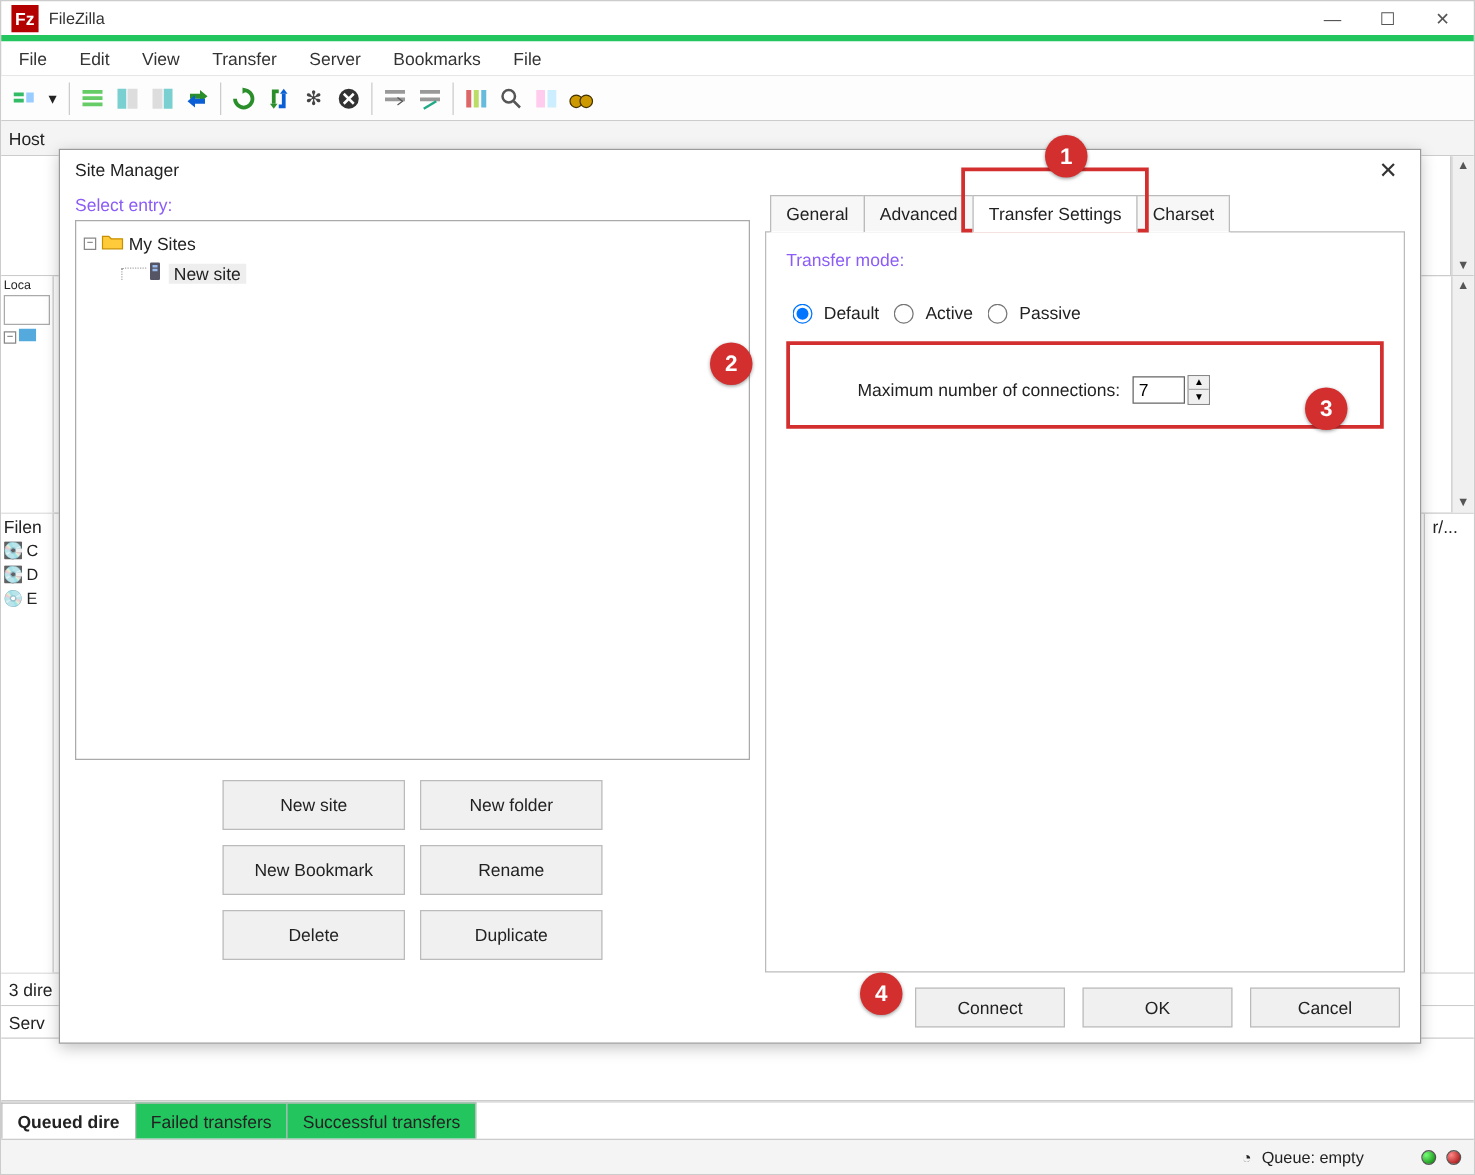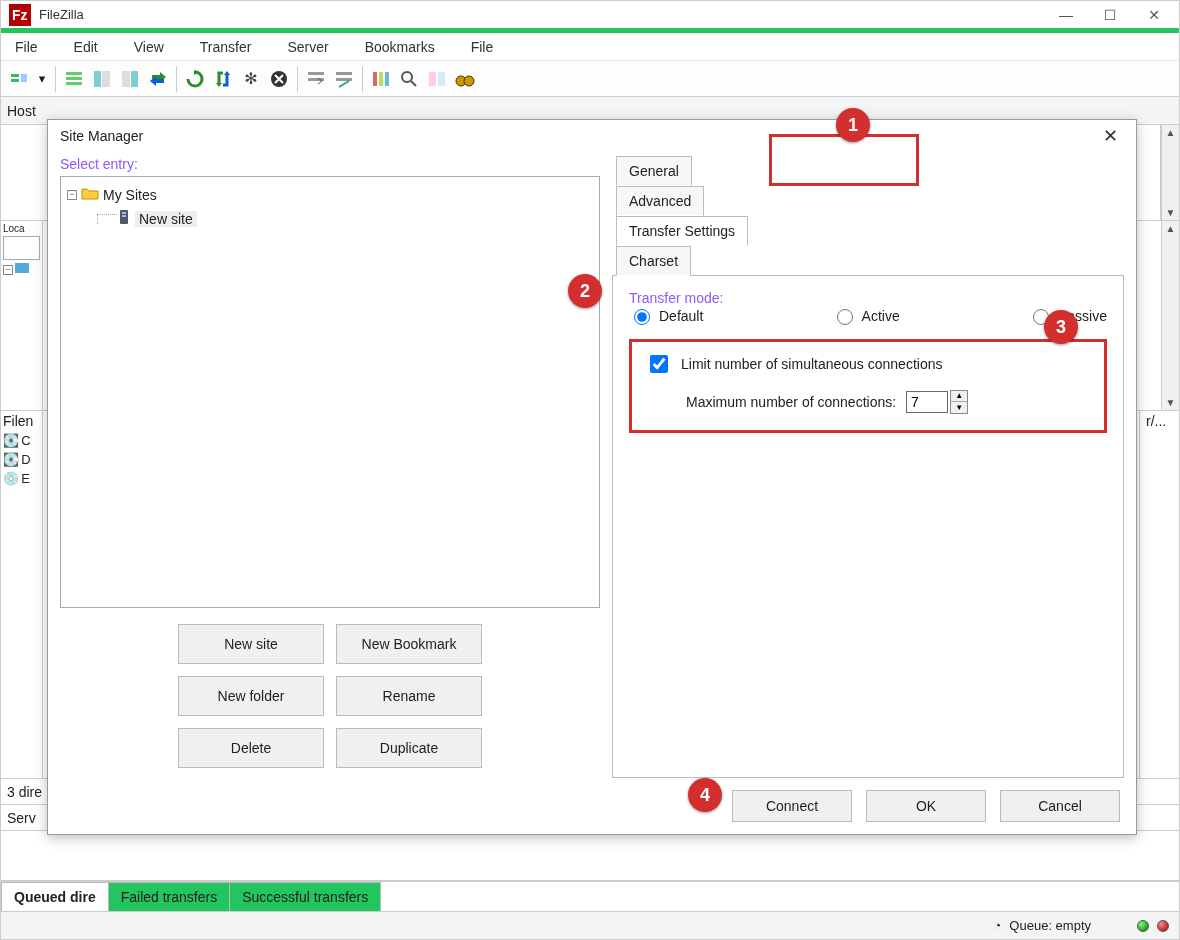--- a/index.html
+++ b/index.html
@@ -7,21 +7,21 @@
   .app-window { width:1180px; height:940px; border:1px solid #ccc; position:relative; background:#fff; display:flex; flex-direction:column; }
 
   
   .titlebar { height:32px; display:flex; align-items:center; padding:0 8px; border-bottom:5px solid #22c55e; }
   .titlebar .logo { width:22px; height:22px; margin-right:8px; }
   .titlebar .title { font-size:13px; color:#333; }
   .win-controls { margin-left:auto; display:flex; gap:26px; align-items:center; color:#555; padding-right:8px;}
   .win-controls span { width:18px; text-align:center; cursor:default; font-size:14px;}
 
   
-  .menubar { height:28px; display:flex; align-items:center; padding:0 6px; gap:20px; border-bottom:1px solid #e6e6e6; font-size:14px; color:#333;}
+  .menubar { height:28px; display:flex; align-items:center; padding:0 6px; gap:10px; border-bottom:1px solid #e6e6e6; font-size:14px; color:#333;}
   .menubar .menu-item { padding:0 8px; line-height:28px; }
 
   
   .toolbar { height:36px; display:flex; align-items:center; padding:0 4px; border-bottom:1px solid #ccc; background:#fdfdfd;}
   .tool-btn { width:26px; height:26px; display:flex; align-items:center; justify-content:center; margin:0 1px; border:1px solid transparent;}
   .tool-sep { width:1px; height:26px; background:#ccc; margin:0 4px;}
 
   
   .quickconnect { height:28px; display:flex; align-items:center; padding:0 6px; border-bottom:1px solid #ccc; font-size:14px; background:#f4f4f4;}
 
@@ -57,27 +57,27 @@
   .tree-row { display:flex; align-items:center; gap:4px; font-size:14px; padding:1px 0;}
   .square { width:10px; height:10px; border:1px solid #888; display:flex; align-items:center; justify-content:center; font-size:9px; line-height:9px; color:#555;}
   .folder-icon { display:inline-block;}
   .server-icon { display:inline-block;}
   .tree-row .sel { background:#eee; padding:0 4px;}
 
   .entry-buttons { display:grid; grid-template-columns: 146px 146px; grid-auto-rows:40px; gap:12px; justify-content:center; padding:16px 0 10px;}
   .btn { background:#f0f0f0; border:1px solid #bbb; display:flex; align-items:center; justify-content:center; font-size:14px; cursor:pointer;}
 
   .settings-column { flex:1; display:flex; flex-direction:column; position:relative;}
-  .tabbar { display:flex; align-items:flex-start; padding-left:4px; position:relative;flex-direction:column;}
+  .tabbar { display:flex; align-items:flex-end; padding-left:4px; position:relative;}
   .tabbar .tab { padding:6px 12px; border:1px solid #bbb; border-bottom:1px solid #fff; background:#f7f7f7; margin-right:-1px; font-size:14px;}
   .tabbar .tab.active { background:#fff; position:relative; z-index:2;}
   .tabbar .tab.highlight { position:relative;}
   .tab-highlight-border { position:absolute; border:3px solid #d32f2f; pointer-events:none;}
   .tab-content { flex:1; border:1px solid #bbb; margin-top:-1px; padding:14px 16px; background:#fff;}
-  .radio-row { display:flex; align-items:center; gap:32px; margin:0 0 14px;justify-content:space-between;}
+  .radio-row { display:flex; align-items:center; gap:7px; margin:24px 0 14px;}
   .radio-row label { display:flex; align-items:center; gap:6px; font-size:14px;}
   input[type=radio]{ width:16px; height:16px;}
   .limit-box { border:3px solid #d32f2f; padding:10px 14px 16px; position:relative;}
   .check-row { display:flex; align-items:center; gap:10px; font-size:14px;}
   .subrow { display:flex; align-items:center; gap:10px; font-size:14px; padding-left:40px; margin-top:14px;}
   .spin { display:flex; align-items:center;}
   .spin input { width:42px; height:22px; border:1px solid #666; text-align:left; padding:0 4px; font-size:14px;}
   .spin .arrows { display:flex; flex-direction:column; border:1px solid #888; margin-left:2px;}
   .spin .arrows button { width:16px; height:11px; border:none; background:#f0f0f0; font-size:8px; line-height:8px; padding:0; cursor:pointer; border-bottom:1px solid #aaa;}
   .spin .arrows button:last-child{ border-bottom:none;}
@@ -322,22 +322,22 @@
                   <rect x="3" y="1" width="8" height="14" fill="#556" rx="1"></rect>
                   <rect x="5" y="3" width="4" height="2" fill="#9be"></rect>
                   <rect x="5" y="6" width="4" height="2" fill="#9be"></rect>
                 </svg>
             </span>
             <span class="sel">New site</span>
           </div>
         </div>
         <div class="entry-buttons">
           <div class="btn">New site</div>
+          <div class="btn">New folder</div>
           <div class="btn">New Bookmark</div>
-          <div class="btn">New folder</div>
           <div class="btn">Rename</div>
           <div class="btn">Delete</div>
           <div class="btn">Duplicate</div>
         </div>
       </div>
 
       <div class="settings-column">
         <div class="tabbar">
           <div class="tab">General</div>
           <div class="tab">Advanced</div>
@@ -355,24 +355,20 @@
             <label>
                 <input type="radio" name="tm" style="">
                 <span>Active</span>
               </label>
             <label>
                 <input type="radio" name="tm" style="">
                 <span>Passive</span>
               </label>
           </div>
           <div class="limit-box">
-            <div class="check-row">
-              <input type="checkbox" checked="" style="width: 18px; height: 18px;">
-              <span>Limit number of simultaneous connections</span>
-            </div>
             <div class="subrow">
               <span>Maximum number of connections:</span>
               <div class="spin">
                 <input type="text" value="7" style="">
                 <div class="arrows">
                   <button>▲</button>
                   <button>▼</button>
                 </div>
               </div>
             </div>

